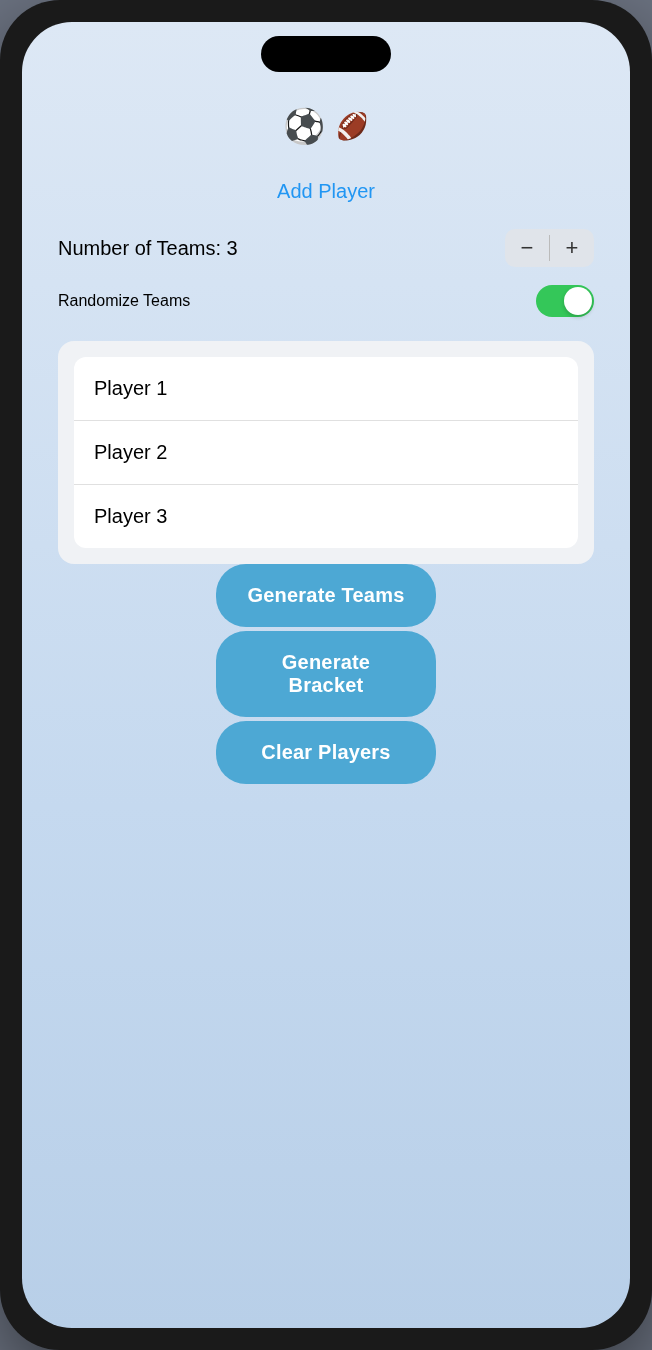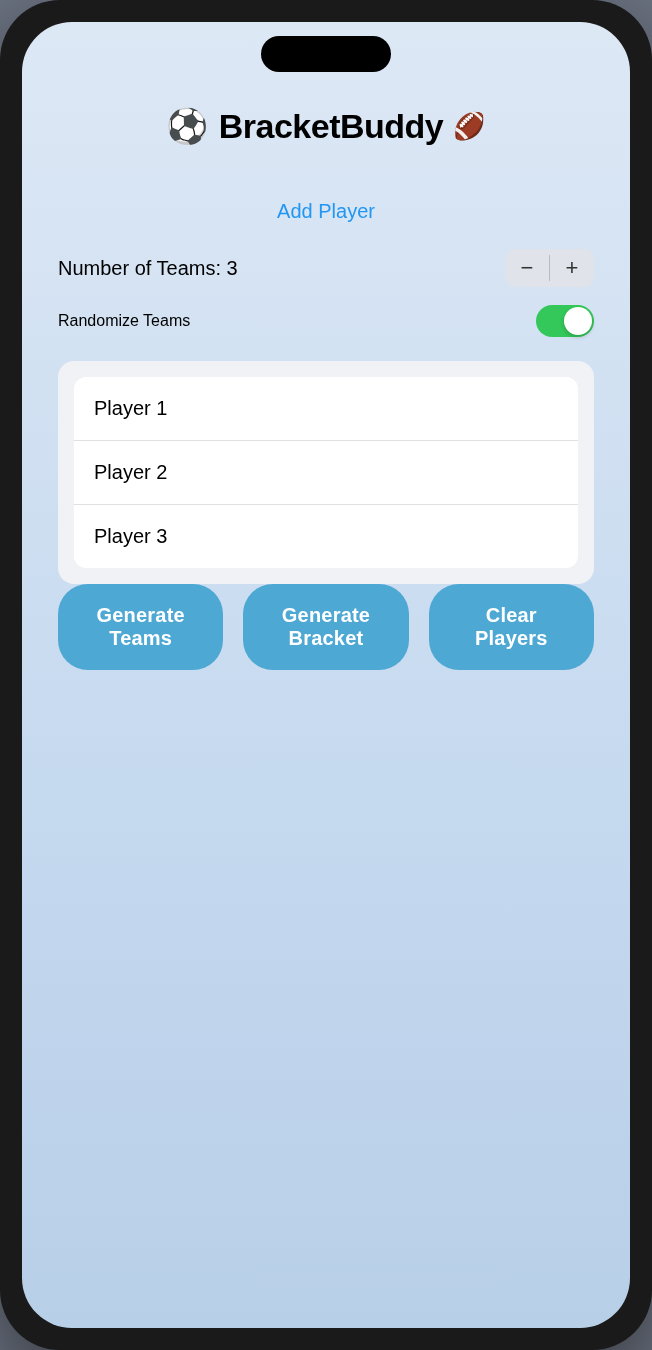--- a/index.html
+++ b/index.html
@@ -109,21 +109,20 @@
       width: 100%;
       text-align: center;
       background: transparent;
       border: none;
       color: #2196F3;
       font-size: 20px;
       font-weight: 500;
       cursor: pointer;
       padding: 6px 0;
       margin-bottom: 20px;
-      margin-top: 20px;
     }
 
     .teams-row {
       width: 100%;
       display: flex;
       justify-content: space-between;
       align-items: center;
       margin-bottom: 18px;
     }
 
@@ -216,23 +215,23 @@
       font-weight: 400;
     }
 
     .player-row:not(:last-child) {
       border-bottom: 1px solid #e0e0e0;
     }
 
     .buttons-section {
       width: 100%;
       display: flex;
-      flex-direction: row;
-      align-items: center;
-      gap: 20px;
+      flex-direction: column;
+      align-items: center;
+      gap: 4px;
     }
 
     .main-btn {
       width: 220px;
       padding: 20px 28px;
       border-radius: 30px;
       border: none;
       background: #4da8d4;
       color: #fff;
       font-size: 20px;
@@ -246,21 +245,20 @@
 <body>
 
 <div class="phone-frame">
   <div class="phone-screen">
     <div class="dynamic-island"></div>
 
     <div class="content-area">
 
       <div class="app-title">
         <span class="soccer-icon">⚽</span>
-        <span class="title-text">BracketBuddy</span>
         <span class="football-icon">🏈</span>
       </div>
 
 
       <button class="add-player-btn">Add Player</button>
 
       <div class="teams-row">
         <span class="teams-label">Number of Teams: 3</span>
         <div class="stepper">
           <button class="stepper-btn">−</button>

